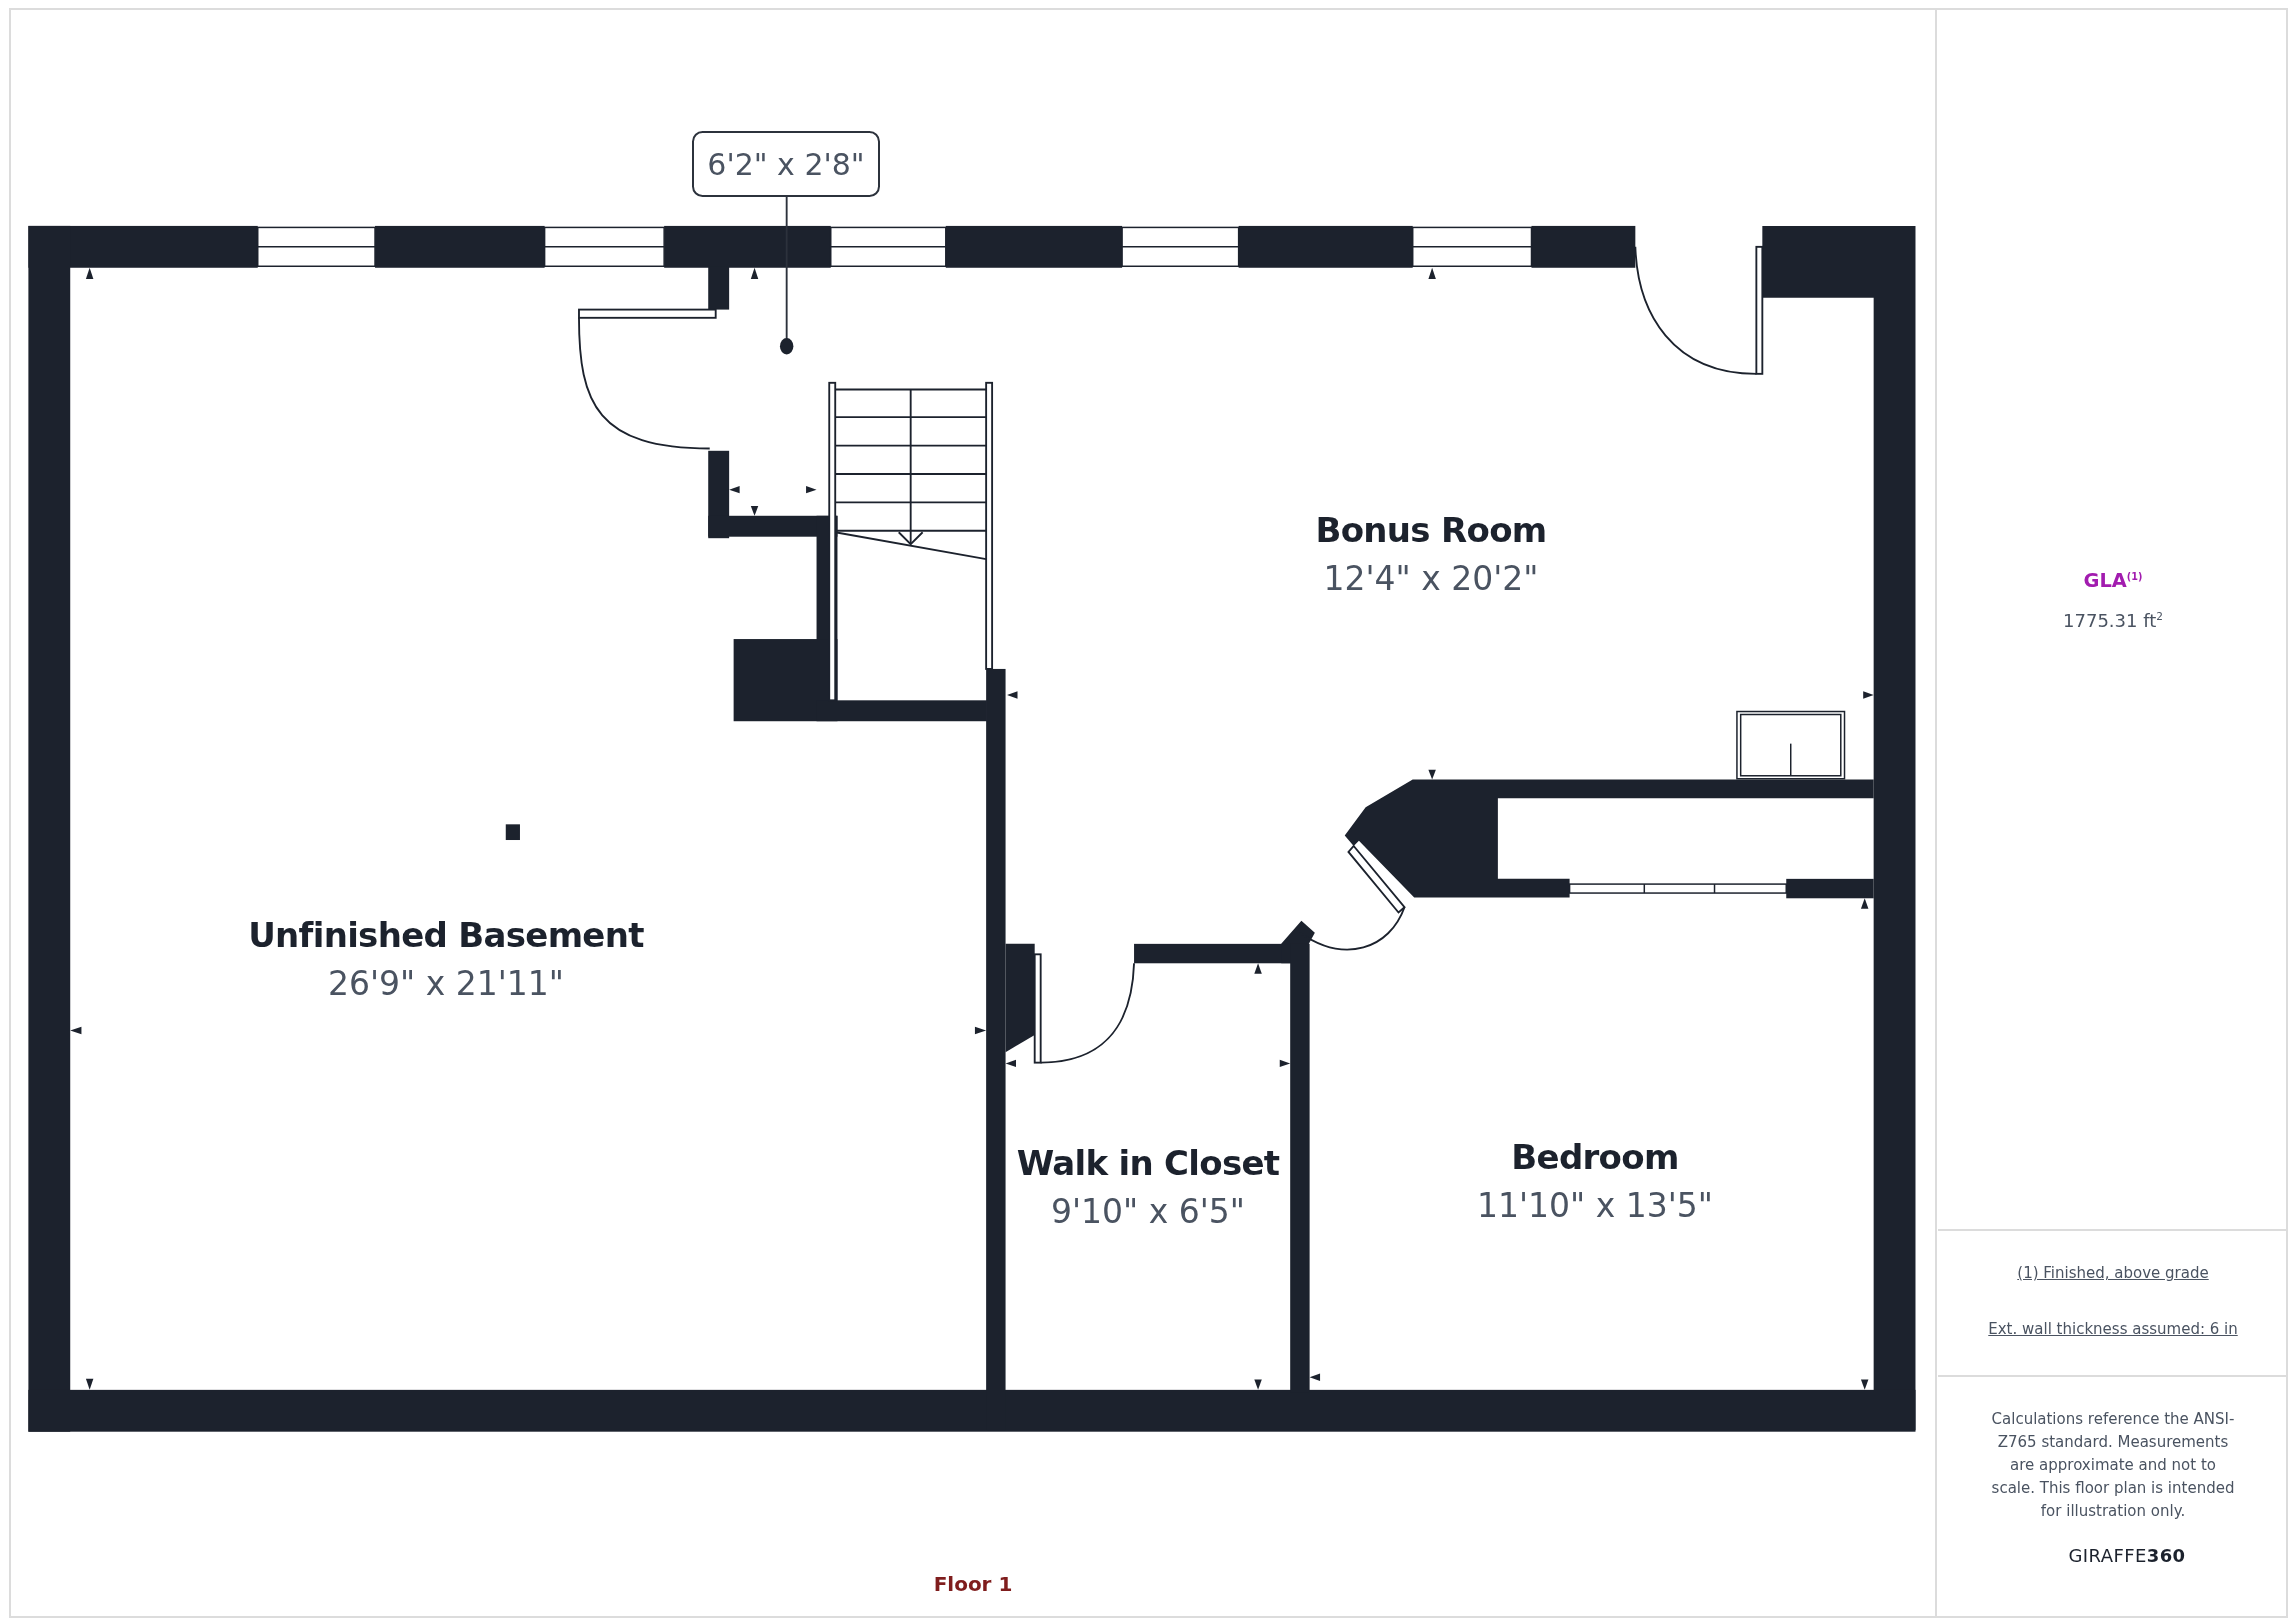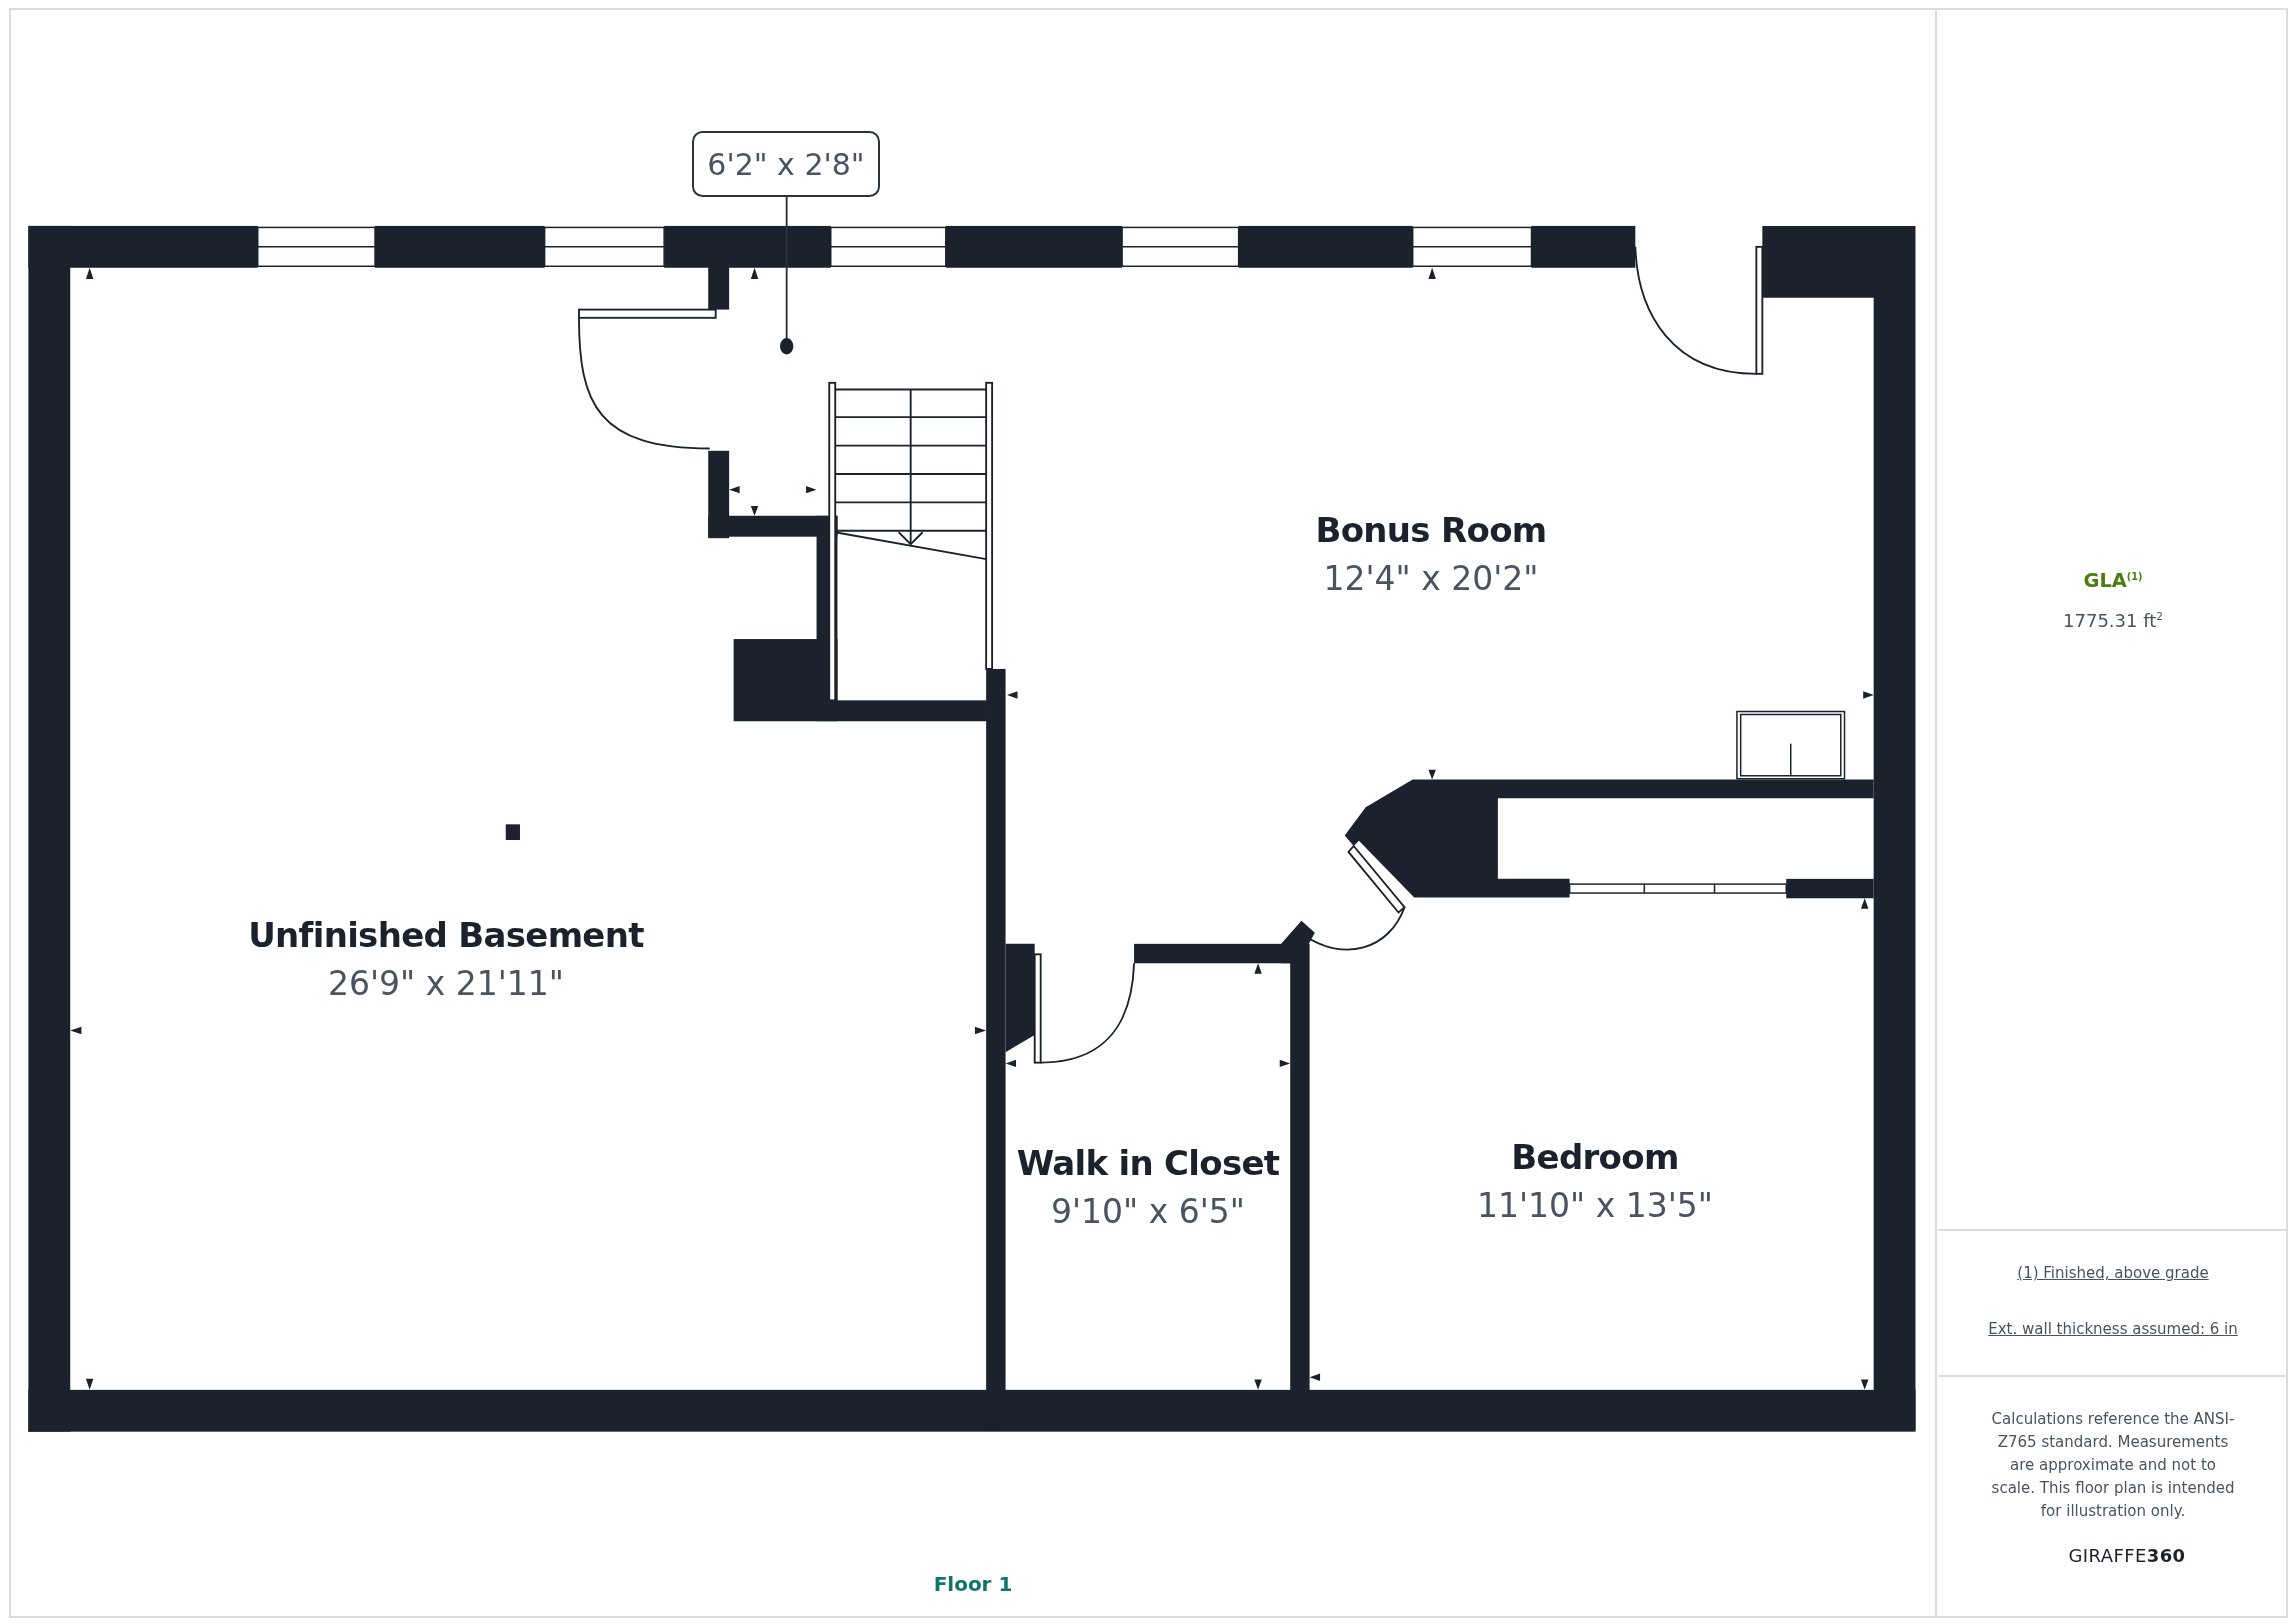--- a/index.html
+++ b/index.html
@@ -11,30 +11,30 @@
     .side-hr { position: absolute; left: 1938px; width: 350px; height: 2.2px; background: #dcdcdc; }
     svg.plan { position: absolute; left: 0; top: 0; }
     .room-label { position: absolute; transform: translateX(-50%); text-align: center; white-space: nowrap; }
     .room-name { font-family: "DejaVu Sans", sans-serif; font-weight: bold; font-size: 34px; color: #1c222d; letter-spacing: -0.7px; }
     .room-dim { font-family: "DejaVu Sans", sans-serif; font-size: 33px; color: #4a5361; margin-top: 9px; }
     .callout { position: absolute; left: 692px; top: 131px; width: 188px; height: 66px;
                border: 2.2px solid #2c323c; border-radius: 10.5px; box-sizing: border-box;
                display: flex; align-items: center; justify-content: center;
                font-family: "DejaVu Sans", sans-serif; font-size: 30px; color: #4a5361; background: #fff; }
     .side-text { position: absolute; left: 1938px; width: 350px; text-align: center; color: #4a5361; }
-    .gla-title { font-family: "DejaVu Sans", sans-serif; font-weight: bold; font-size: 19.4px; color: #4d7c0f; }
+    .gla-title { font-family: "DejaVu Sans", sans-serif; font-weight: bold; font-size: 19.4px; color: #a21caf; }
     .gla-title sup { font-size: 9.7px; }
     .gla-value { font-family: "DejaVu Sans", sans-serif; font-size: 18px; }
     .gla-value sup { font-size: 10.5px; }
     .note { font-family: "DejaVu Sans", sans-serif; font-size: 15px; text-decoration: underline; }
     .disclaimer { font-family: "DejaVu Sans", sans-serif; font-size: 15px; line-height: 23px; padding: 0 52px; box-sizing: border-box; }
     .brand { font-family: "DejaVu Sans", sans-serif; font-size: 18px; color: #1c222d; letter-spacing: 0.4px; padding-left: 14px; }
     .brand b { font-weight: bold; }
     .floor-label { position: absolute; left: 973px; top: 1572px; transform: translateX(-50%);
-                   font-family: "DejaVu Sans", sans-serif; font-weight: bold; font-size: 20px; color: #0f766e; }
+                   font-family: "DejaVu Sans", sans-serif; font-weight: bold; font-size: 20px; color: #7f1d1d; }
   </style>
 </head>
 <body>
 
 <div class="frame"></div>
 <div class="side-divider"></div>
 <div class="side-hr" style="top:1229px;"></div>
 <div class="side-hr" style="top:1375px;"></div>
 
 <svg class="plan" width="2295" height="1624" viewBox="0 0 3072 2173">

